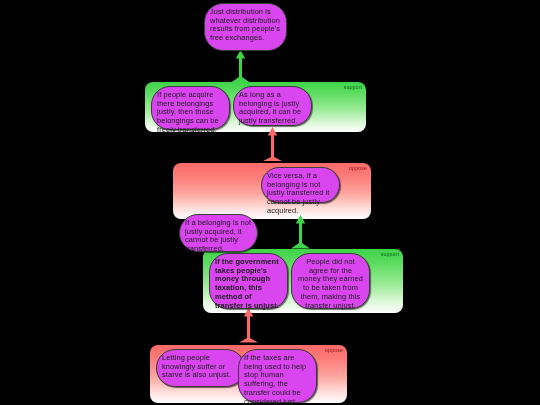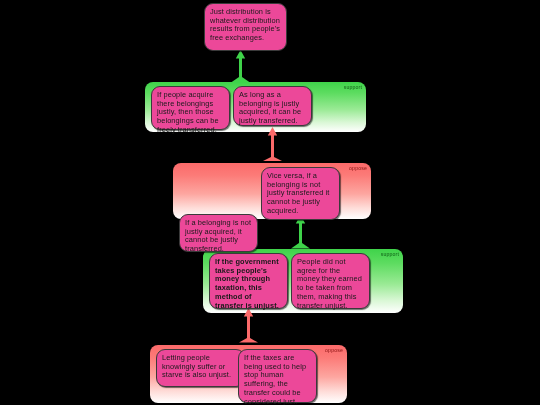--- a/index.html
+++ b/index.html
@@ -6,23 +6,23 @@
   body{
     width:540px;height:405px;position:relative;overflow:hidden;
     font-family:"Liberation Sans","DejaVu Sans",sans-serif;
     background:#000;
   }
   #canvas{position:absolute;left:0;top:0;width:540px;height:405px;}
 
   
   .claim{
     position:absolute;
-    background:#ec4899;
+    background:#d946ef;
     border:1px solid #3a3a3a;
-    border-radius:9px;
+    border-radius:19px;
     box-sizing:border-box;
     padding:4px 5px 3px 5px;
     color:#1a1a1a;
     font-size:7.4px;
     line-height:8.7px;
     letter-spacing:.1px;
     box-shadow:1px 1px 1px rgba(0,0,0,.55);
     z-index:4;
   }
 
@@ -84,37 +84,37 @@
       <path d="M10.5 36 L15.2 27.5 L12 27.5 L12 6 L20 2 L1 2 L9 6 L9 27.5 L5.8 27.5 Z" fill="#fb6a6a" transform="translate(0,0) scale(1,-1) translate(0,-36)"></path>
     </svg>
   </div>
 
   <div class="group oppose" style="left:173px;top:163px;width:198px;height:56px;">
     <span class="group-label">oppose</span>
   </div>
   <div class="claim" style="left:179px;top:167px;width:79px;height:38px;margin-top:47px;">
     <span>If a belonging is not justly acquired, it cannot be justly transferred.</span>
   </div>
-  <div class="claim" style="left:261px;top:167px;width:79px;height:53px;">
+  <div class="claim" style="left:261px;top:167px;width:79px;height:36px;">
     <span>Vice versa, if a belonging is not justly transferred it cannot be justly acquired.</span>
   </div>
 
   <div class="conn" style="left:290px;top:215px;width:21px;height:35px;">
     <svg width="21" height="35" viewBox="0 0 21 35">
       <path d="M10.5 0 L15.2 8.5 L12 8.5 L12 28 L20 33.5 L1 33.5 L9 28 L9 8.5 L5.8 8.5 Z" fill="#3fd34a"></path>
     </svg>
   </div>
 
   <div class="group support" style="left:203px;top:249px;width:200px;height:64px;">
     <span class="group-label">support</span>
   </div>
   <div class="claim" style="left:209px;top:253px;width:79px;height:56px;font-weight:bold;">
     <span>If the government takes people's money through taxation, this method of transfer is unjust.</span>
   </div>
-  <div class="claim" style="left:291px;top:253px;width:79px;height:56px;">
+  <div class="claim" style="left:291px;top:253px;width:79px;height:56px;text-align:center;">
     <span>People did not agree for the money they earned to be taken from them, making this transfer unjust.</span>
   </div>
 
   <div class="conn" style="left:238px;top:308px;width:21px;height:37px;">
     <svg width="21" height="37" viewBox="0 0 21 37">
       <path d="M10.5 37 L15.2 28.5 L12 28.5 L12 7 L20 2.5 L1 2.5 L9 7 L9 28.5 L5.8 28.5 Z" fill="#fb6a6a" transform="scale(1,-1) translate(0,-37)"></path>
     </svg>
   </div>
 
   <div class="group oppose" style="left:150px;top:345px;width:197px;height:58px;">

